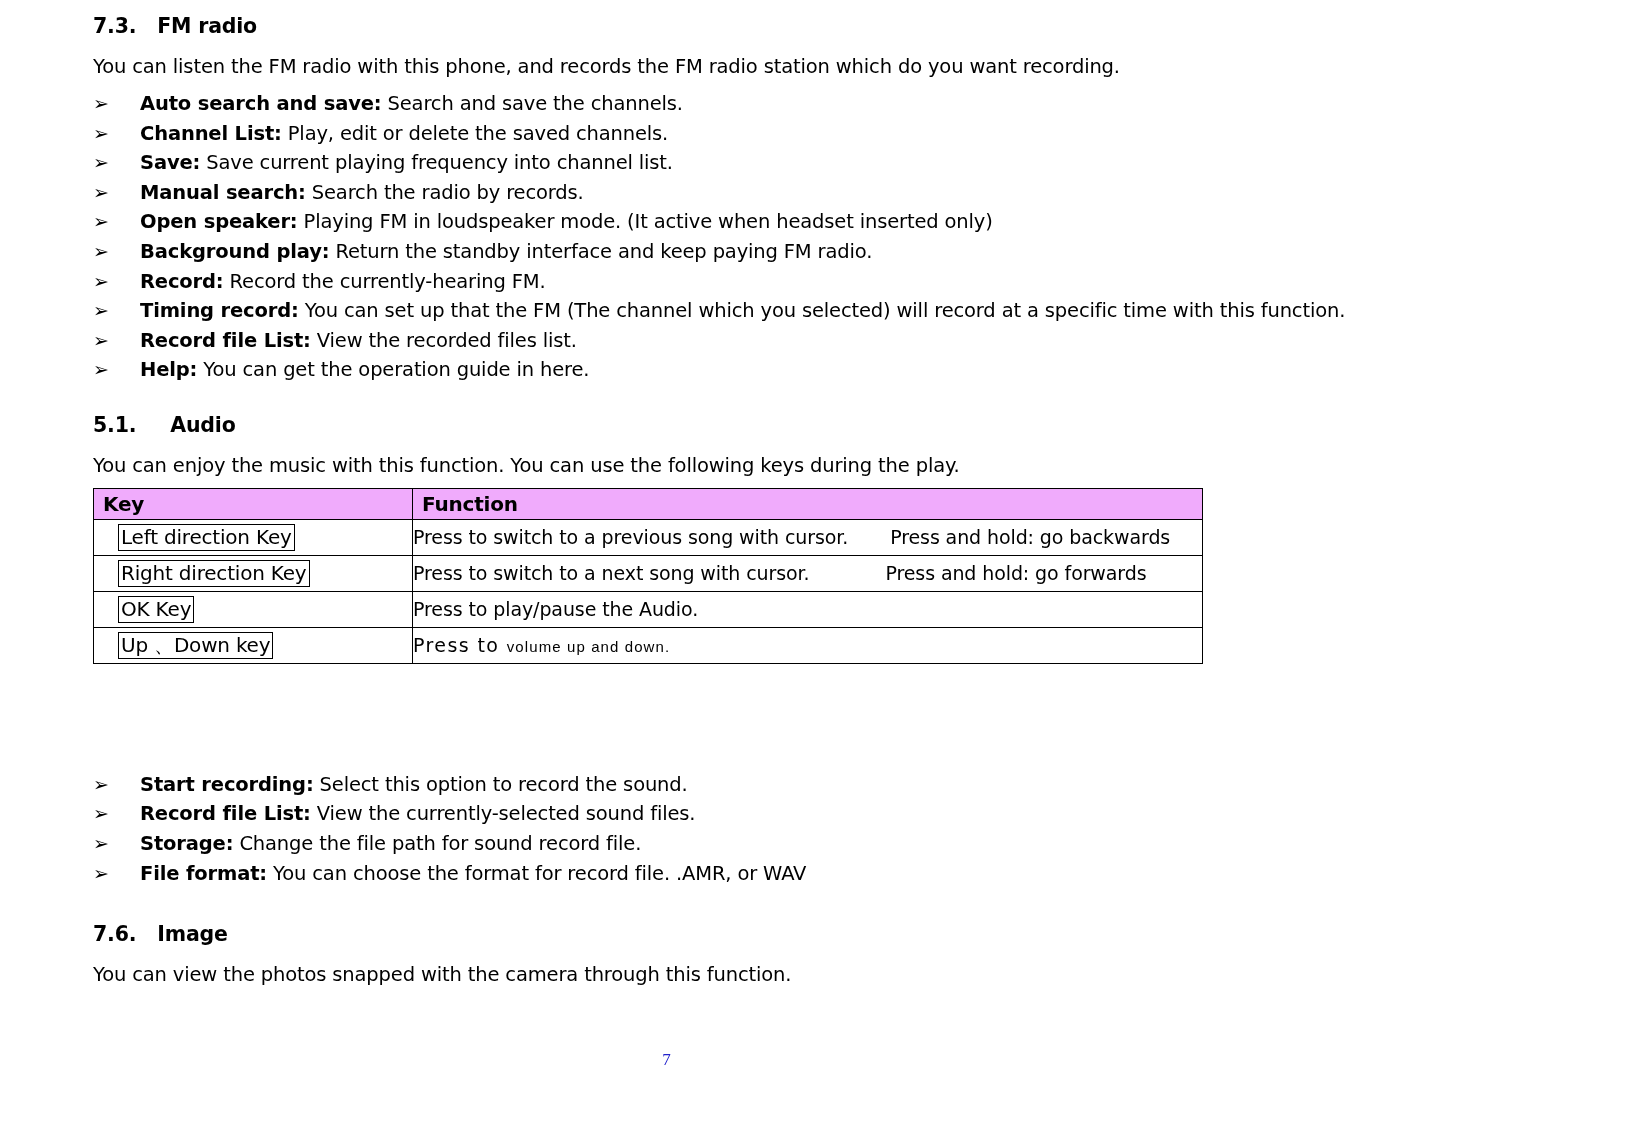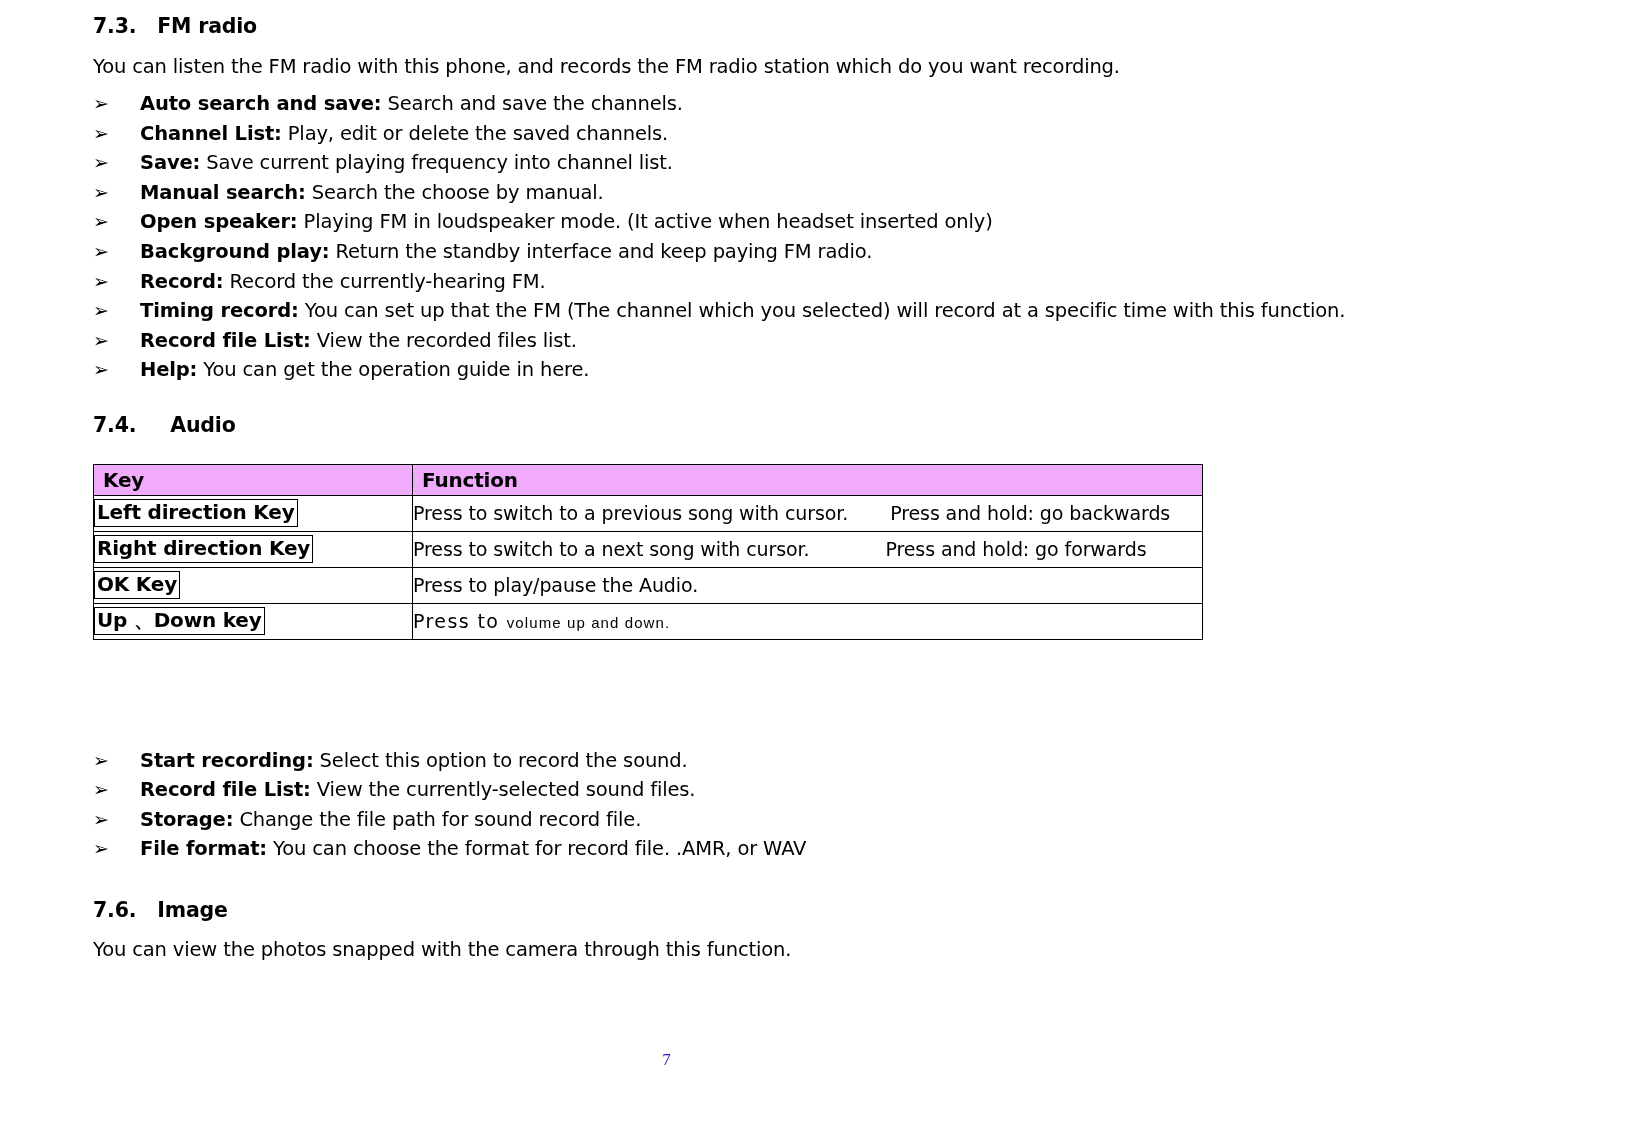--- a/index.html
+++ b/index.html
@@ -106,25 +106,26 @@
     letter-spacing: -0.2px;
   }
   table.key-table thead th.h1 { padding-left: 9px; }
   table.key-table thead th.h2 { padding-left: 9px; }
 
   table.key-table tbody td { height: 35px; }
   td.key-cell { padding-left: 21px; }
   .key-box {
     display: inline-block;
     border: 1.2px solid #000;
-    font-weight: bold;
+    font-weight: normal;
     font-size: 20px;
     letter-spacing: -0.2px;
     padding: 0px 2px 1px 2px;
     line-height: 1.22;
+    margin-left: 24px;
   }
   td.func-cell {
     padding-left: 23px;
     font-size: 19px;
     letter-spacing: -0.1px;
     font-weight: normal;
     white-space: pre;
   }
   .func-second {
     display: inline-block;
@@ -159,33 +160,34 @@
   <div class="content">
 
     <h2 class="sec-heading"><span class="sec-num">7.3.</span><span class="sec-gap-1"></span><span>FM radio</span></h2>
     <div class="sp-16"></div>
     <p class="body-text">You can listen the FM radio with this phone, and records the FM radio station which do you want recording.</p>
     <div class="sp-10"></div>
     <ul class="arrow-list">
       <li><span class="bullet">➢</span><span class="term">Auto search and save:</span><span class="desc"> Search and save the channels.</span></li>
       <li><span class="bullet">➢</span><span class="term">Channel List:</span><span class="desc"> Play, edit or delete the saved channels.</span></li>
       <li><span class="bullet">➢</span><span class="term">Save:</span><span class="desc"> Save current playing frequency into channel list.</span></li>
-      <li><span class="bullet">➢</span><span class="term">Manual search:</span><span class="desc"> Search the choose by manual.</span></li>
+      <li><span class="bullet">➢</span><span class="term">Manual search:</span><span class="desc"> Search the radio by records.</span></li>
       <li><span class="bullet">➢</span><span class="term">Open speaker:</span><span class="desc"> Playing FM in loudspeaker mode. (It active when headset inserted only)</span></li>
       <li><span class="bullet">➢</span><span class="term">Background play:</span><span class="desc"> Return the standby interface and keep paying FM radio.</span></li>
       <li><span class="bullet">➢</span><span class="term">Record:</span><span class="desc"> Record the currently-hearing FM.</span></li>
       <li><span class="bullet">➢</span><span class="term">Timing record:</span><span class="desc"> You can set up that the FM (The channel which you selected) will record at a specific time with this function.</span></li>
       <li><span class="bullet">➢</span><span class="term">Record file List:</span><span class="desc"> View the recorded files list.</span></li>
       <li><span class="bullet">➢</span><span class="term">Help:</span><span class="desc"> You can get the operation guide in here.</span></li>
     </ul>
 
     <div class="sp-28"></div>
 
-    <h2 class="sec-heading"><span class="sec-num">7.4.</span><span class="sec-gap-2"></span><span>Audio</span></h2>
-    <div class="sp-16"></div>
+    <h2 class="sec-heading"><span class="sec-num">5.1.</span><span class="sec-gap-2"></span><span>Audio</span></h2>
+    <div class="sp-16"></div>
+    <p class="body-text">You can enjoy the music with this function. You can use the following keys during the play.</p>
     <div class="sp-10"></div>
 
     <table class="key-table">
       <colgroup>
           <col class="c1">
           <col class="c2">
         </colgroup>
       <thead>
         <tr>
           <th class="h1">Key</th>

